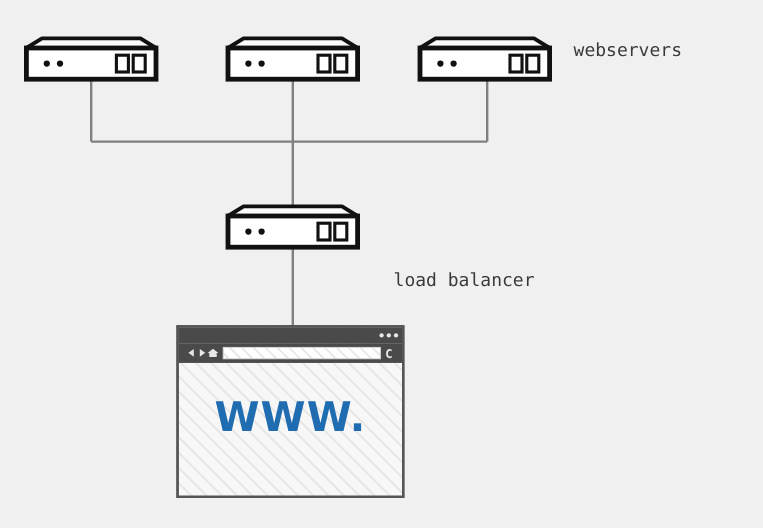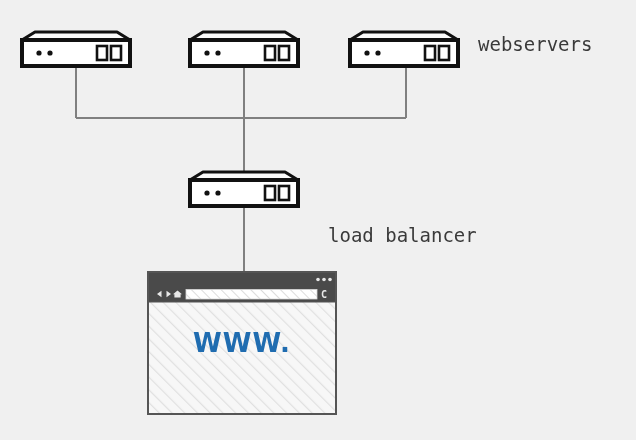--- a/index.html
+++ b/index.html
@@ -16,36 +16,36 @@
   }
   #canvas {
     position: absolute;
     inset: 0;
     width: 636px;
     height: 440px;
   }
   .label {
     position: absolute;
     font-family: "DejaVu Sans Mono", monospace;
-    font-size: 19px;
+    font-size: 15px;
     color: #3a3a3a;
     white-space: pre;
     letter-spacing: 0px;
   }
   #label-webservers { left: 478px; top: 33px; }
   #label-loadbalancer { left: 328px; top: 176px; margin-top: 48px; }
   .www-text {
     position: absolute;
     left: 148px;
     top: 328px;
     width: 188px;
     text-align: center;
     font-family: "DejaVu Sans", sans-serif;
     font-weight: bold;
-    font-size: 26px;
+    font-size: 34px;
     letter-spacing: 1px;
     color: #1f6cb0;
     user-select: none;
   }
 </style>
 </head>
 <body>
 
 <svg id="canvas" viewBox="0 0 636 440" xmlns="http://www.w3.org/2000/svg">
   <defs>

